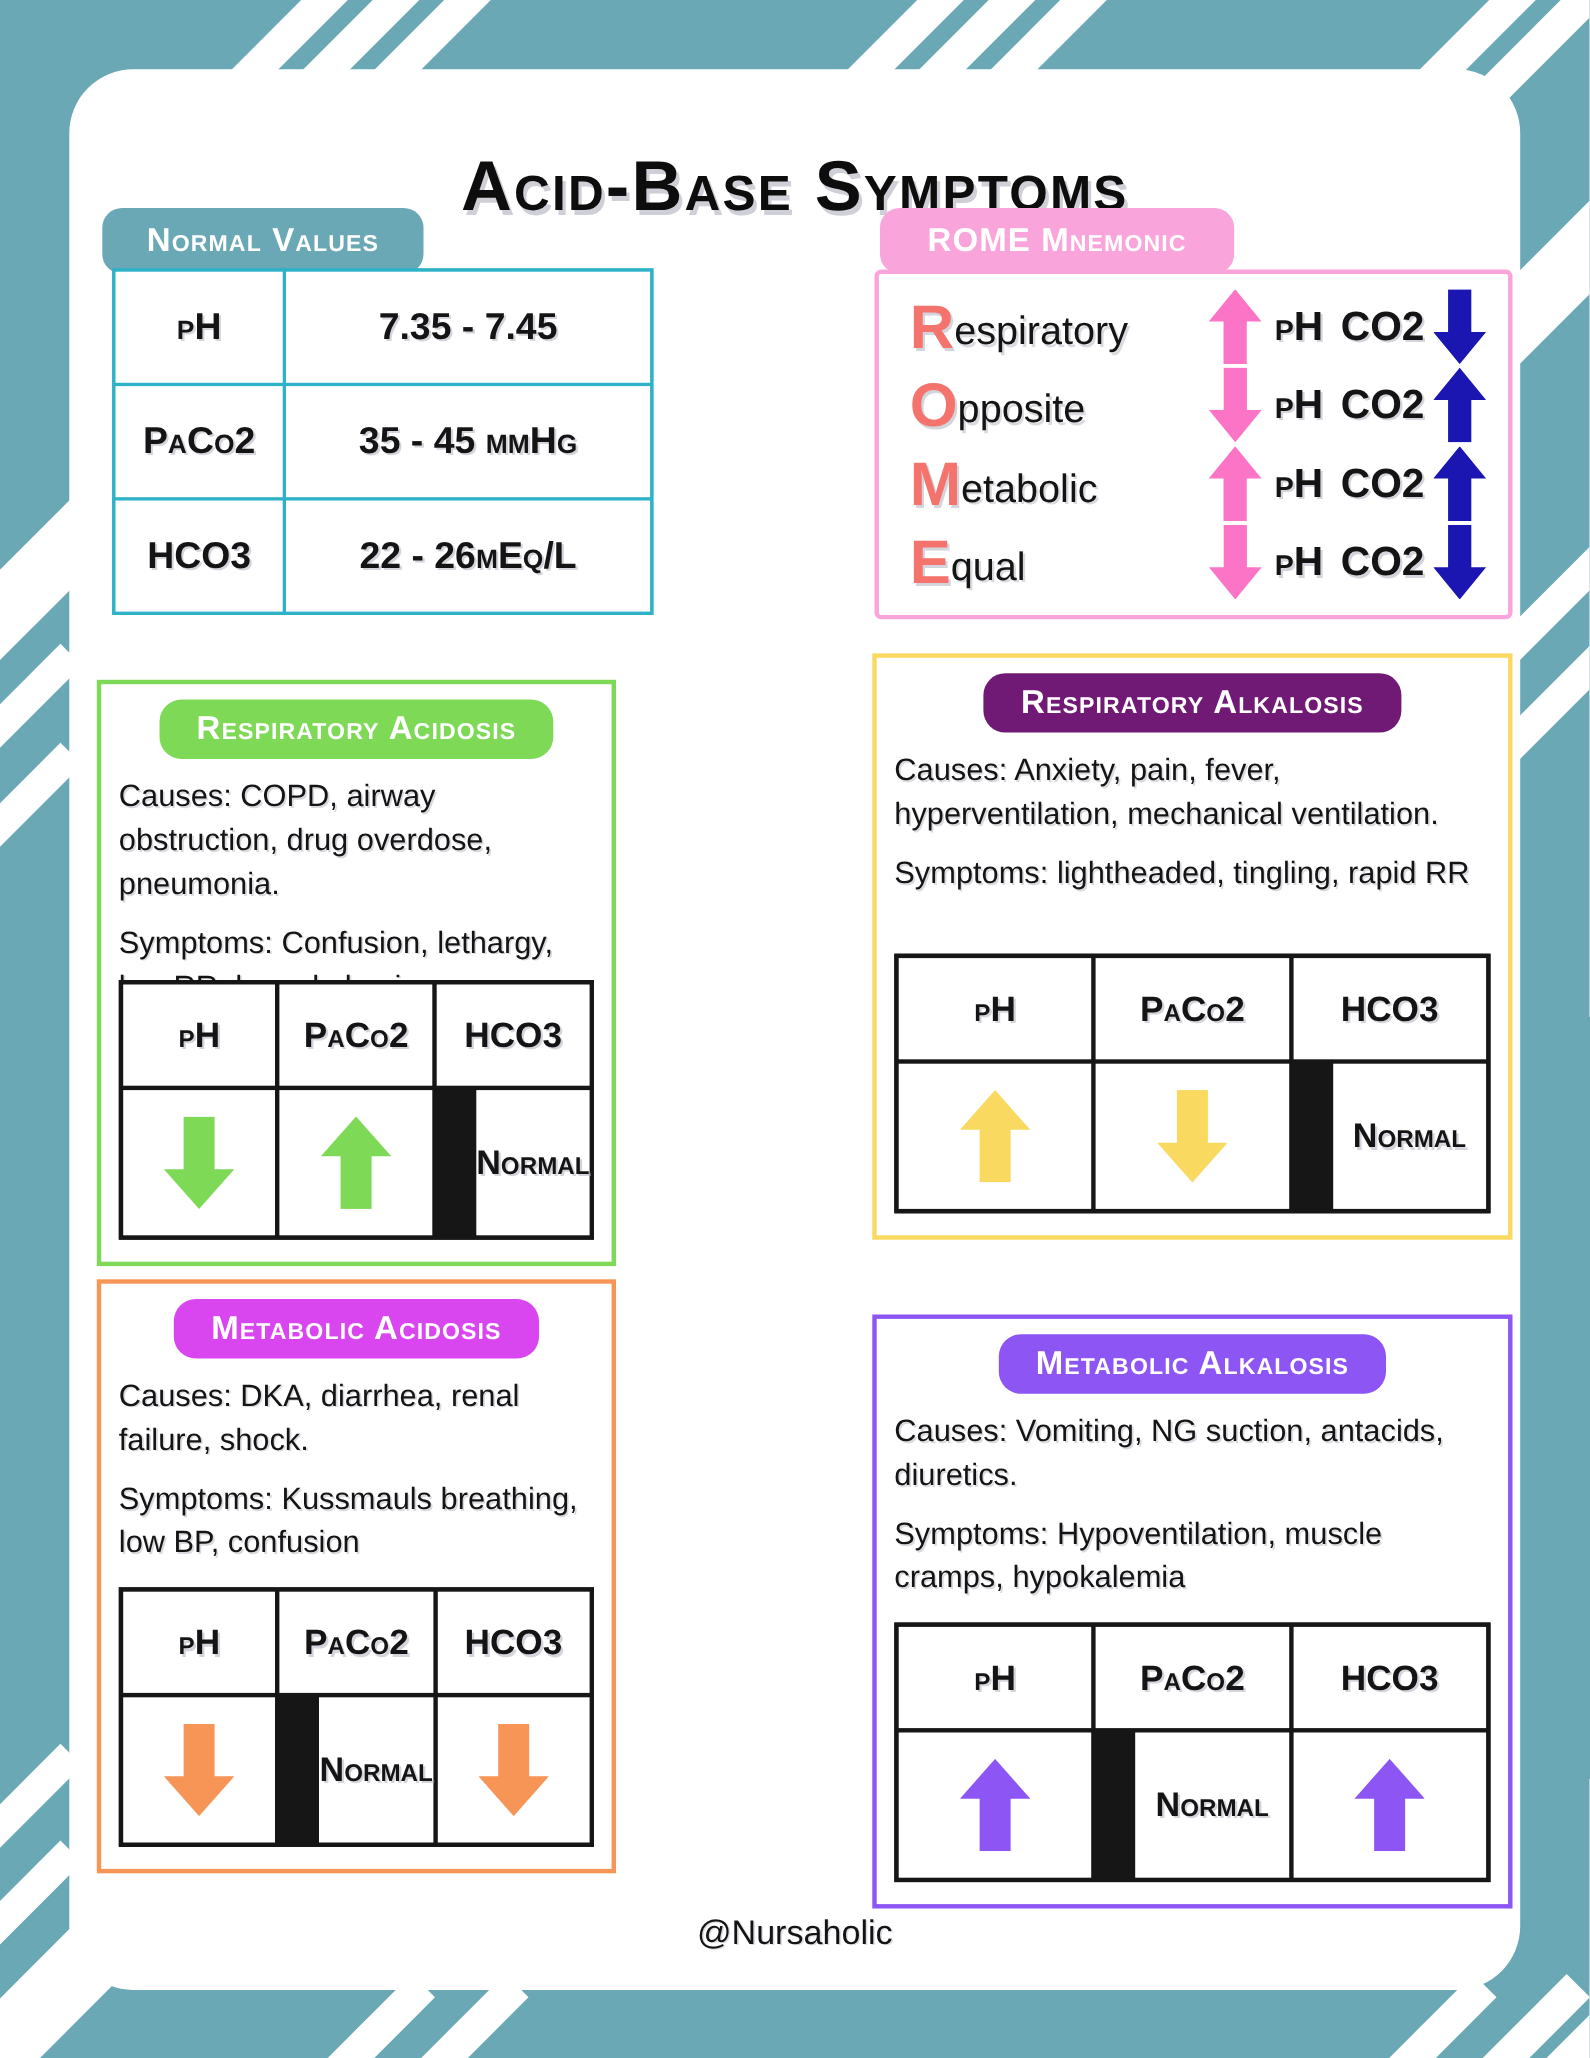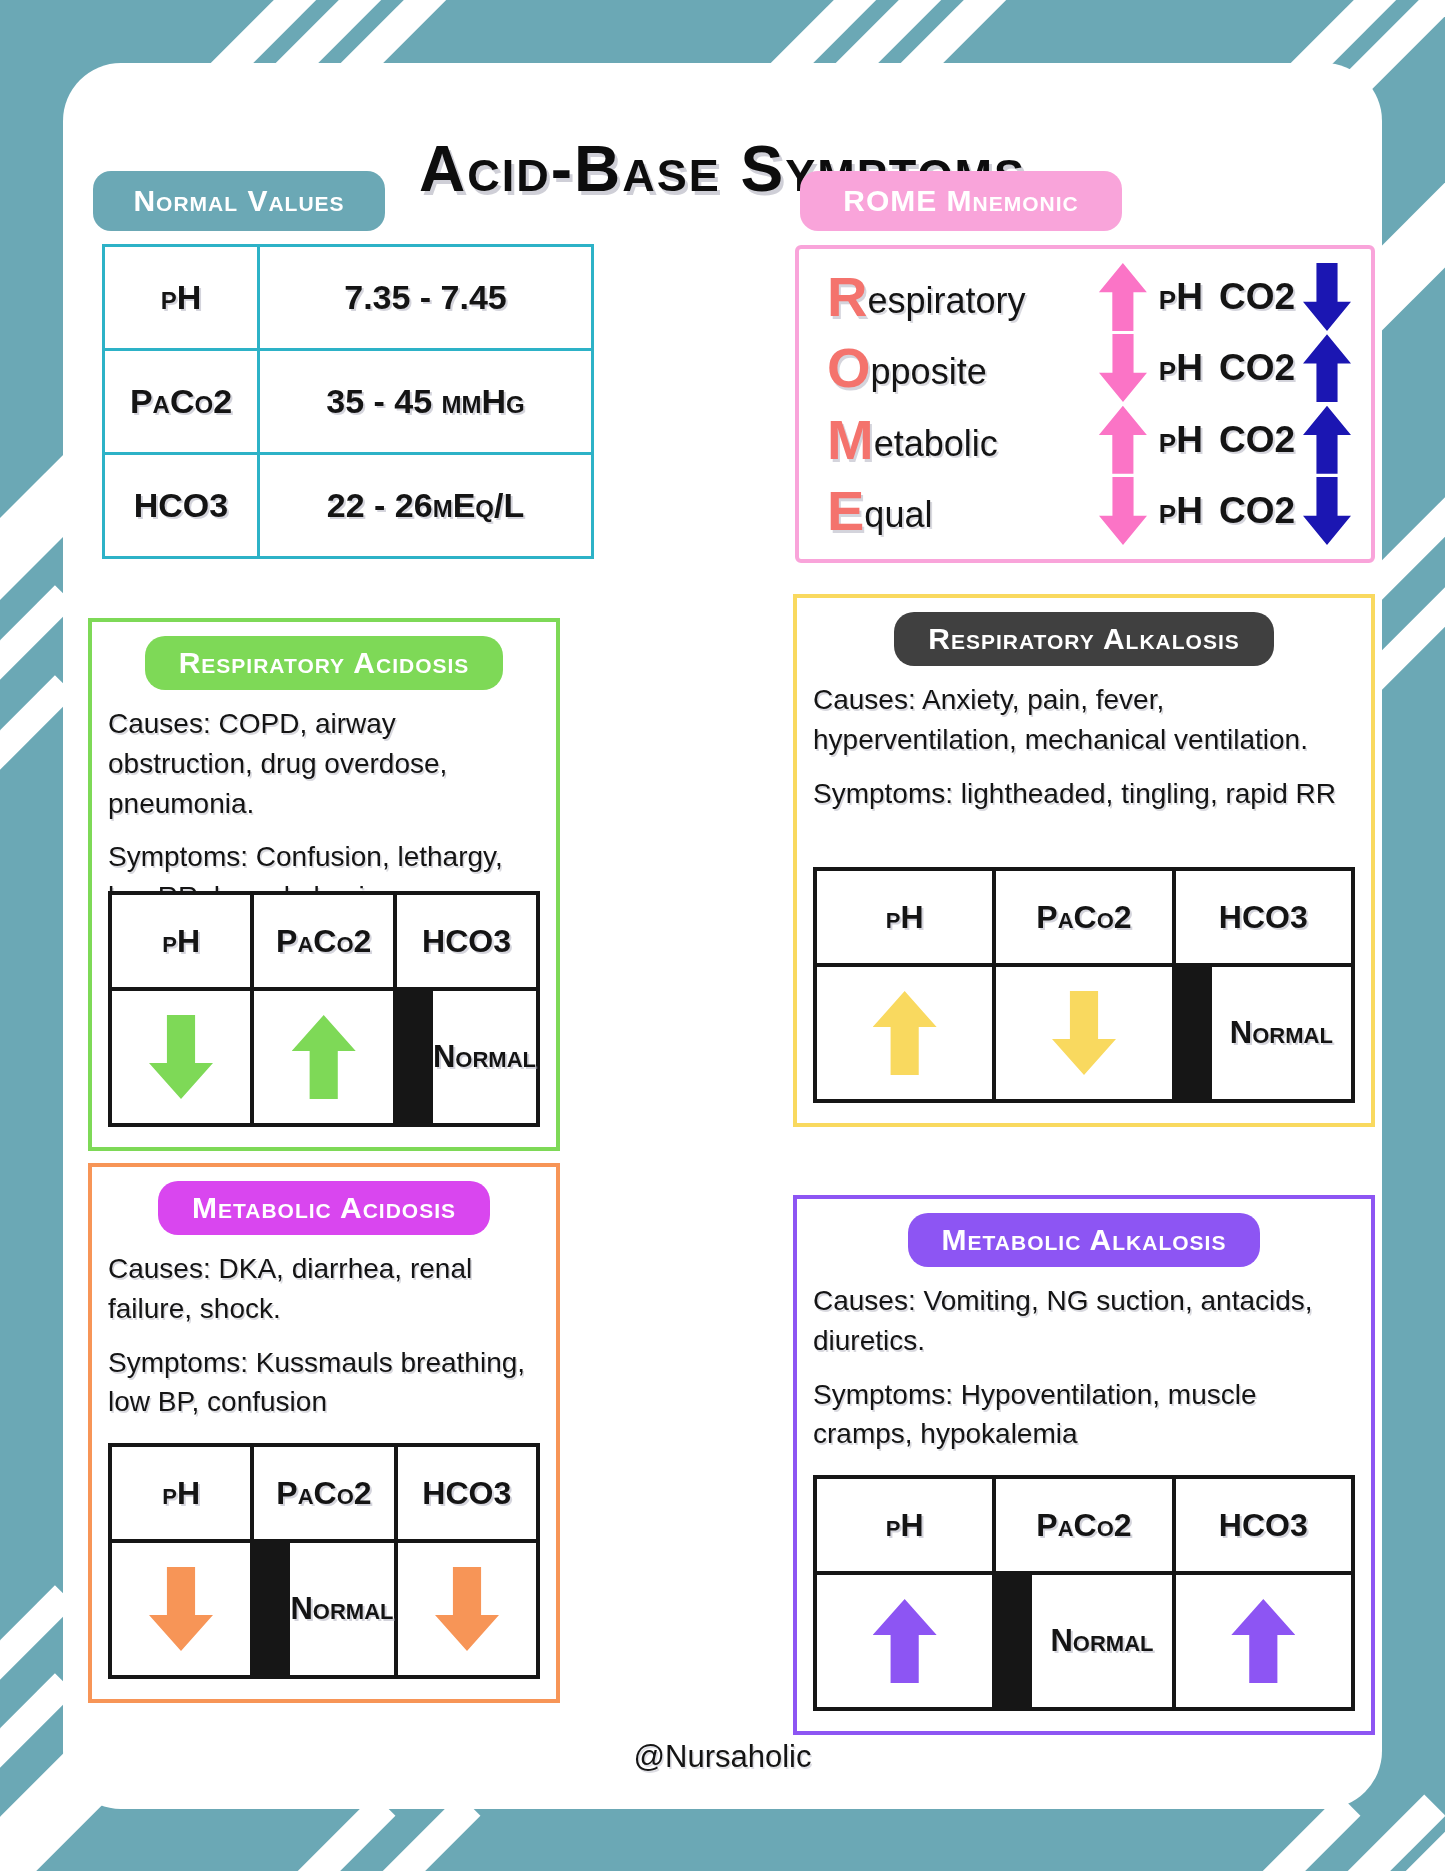--- a/index.html
+++ b/index.html
@@ -9,21 +9,21 @@
     font-family:"Liberation Sans",sans-serif;
   }
   
   .stripe{position:absolute;background:#fff;transform:rotate(45deg);z-index:1;}
   
   .card{position:absolute;left:63px;top:63px;width:1319px;height:1746px;
     background:#fff;border-radius:58px;z-index:2;}
   .page-title{position:absolute;top:26px;left:0;width:100%;text-align:center;
     font-size:64px;font-weight:bold;font-variant:small-caps;letter-spacing:2px;
     color:#0d0d0d;text-shadow:3px 4px 0 rgba(160,160,175,.5);}
-  .badge{font-variant:small-caps;font-weight:bold;color:#fff;text-align:center;}
+  .badge{font-variant:small-caps;font-weight:bold;color:#fff;text-align:center;margin-top:18px;}
   .nv-badge{position:absolute;left:30px;top:108px;width:292px;height:60px;line-height:60px;
     border-radius:18px;background:#6BA8B5;font-size:30px;letter-spacing:1px;}
   .rome-badge{position:absolute;left:737px;top:108px;width:322px;height:60px;line-height:60px;
     border-radius:18px;background:#F9A4DA;font-size:30px;letter-spacing:1px;}
   .nv-table{position:absolute;left:39px;top:181px;width:492px;box-sizing:border-box;
     display:grid;grid-template-columns:152px 1fr;grid-auto-rows:101px;gap:3px;
     background:#2DB2C7;border:3px solid #2DB2C7;}
   .nv-cell{background:#fff;display:flex;align-items:center;justify-content:center;
     font-weight:bold;font-size:34px;font-variant:small-caps;
     text-shadow:2px 2px 0 rgba(170,170,185,.5);}
@@ -46,21 +46,21 @@
   .arr.pink .block-arrow{background:#FB74C6;}
   .arr.navy .block-arrow{background:#1B16B2;}
   .cond{position:absolute;background:#fff;border:4px solid;box-sizing:border-box;overflow:hidden;}
   .cond.green{left:25px;top:555px;width:472px;height:533px;border-color:#7ED957;}
   .cond.yellow{left:730px;top:531px;width:582px;height:533px;border-color:#F9D95F;}
   .cond.orange{left:25px;top:1100px;width:472px;height:540px;border-color:#F79557;}
   .cond.purple{left:730px;top:1132px;width:582px;height:540px;border-color:#8D55F3;}
   .cond-badge{display:table;margin:14px auto 0;padding:10px 34px;border-radius:20px;
     font-size:30px;letter-spacing:1px;}
   .cond.green .cond-badge{background:#7ED957;}
-  .cond.yellow .cond-badge{background:#404040;}
+  .cond.yellow .cond-badge{background:#701a75;}
   .cond.orange .cond-badge{background:#d946ef;}
   .cond.purple .cond-badge{background:#8D55F3;}
   .body-text{margin:14px 16px 0;font-size:28px;line-height:1.42;
     text-shadow:1.5px 1.5px 0 rgba(170,170,185,.45);}
   .vtable{position:absolute;left:16px;right:16px;bottom:20px;display:grid;
     grid-template-columns:1fr 1fr 1fr;grid-template-rows:92px 132px;gap:4px;
     background:#161616;border:4px solid #161616;}
   .vcell{background:#fff;display:flex;align-items:center;justify-content:center;}
   .vhead{font-weight:bold;font-size:32px;font-variant:small-caps;
     text-shadow:2px 2px 0 rgba(170,170,185,.5);}

